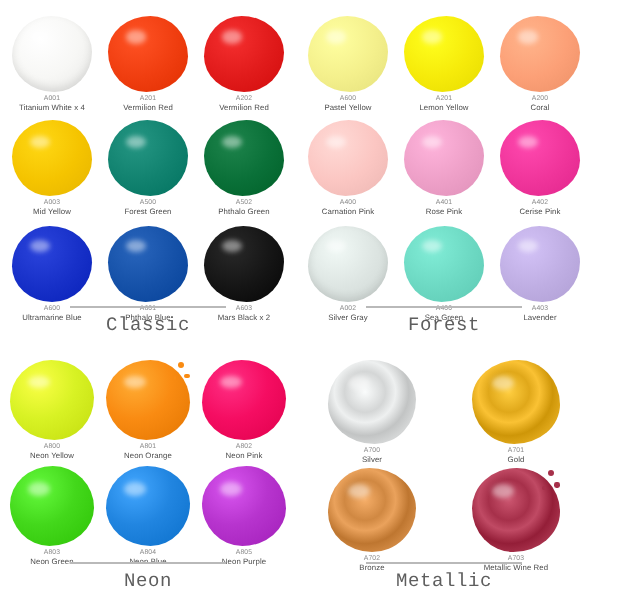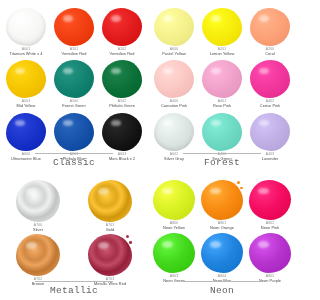--- a/index.html
+++ b/index.html
@@ -277,20 +277,98 @@
           </div>
         </div>
       </div>
     <div class="footer">
       <div class="rule"></div>
       <div class="sect">Forest</div>
     </div>
   </div>
 
   <div class="panel">
+    <div class="grid cols3" style="padding: 8px 2px 0px; row-gap: 3px;">
+        <div class="cell">
+          <div class="blobwrap">
+            <div class="blob sh1" style="width: 42px; height: 40px; background: radial-gradient(circle at 34% 28%, rgb(250, 255, 70) 0%, rgb(216, 242, 36) 46%, rgb(194, 220, 14) 100%);">
+              <div class="gloss" style="width: 10.92px; height: 6.72px; left: 9.24px; top: 7.56px;"></div>
+            </div>
+          </div>
+          <div class="lbl">
+            <div class="code">A800</div>
+            <div class="nm">Neon Yellow</div>
+          </div>
+        </div>
+        <div class="cell">
+          <div class="blobwrap">
+            <div class="blob sh2" style="width: 42px; height: 40px; background: radial-gradient(circle at 34% 28%, rgb(255, 173, 52) 0%, rgb(249, 139, 18) 46%, rgb(227, 117, 0) 100%);">
+              <div class="gloss" style="width: 10.92px; height: 6.72px; left: 9.24px; top: 7.56px;"></div>
+            </div>
+            <div class="drop" style="width: 3px; height: 3px; left: 36.12px; top: 0.84px; background: rgb(249, 139, 18);"></div>
+            <div class="drop" style="width: 2.4px; height: 2.4px; left: 39.48px; top: 6.72px; background: rgb(249, 139, 18);"></div>
+            <div class="drop" style="width: 1.8px; height: 1.8px; left: 33.6px; top: 8.4px; background: rgb(249, 139, 18);"></div>
+          </div>
+          <div class="lbl">
+            <div class="code">A801</div>
+            <div class="nm">Neon Orange</div>
+          </div>
+        </div>
+        <div class="cell">
+          <div class="blobwrap">
+            <div class="blob sh3" style="width: 42px; height: 40px; background: radial-gradient(circle at 34% 28%, rgb(255, 47, 132) 0%, rgb(245, 13, 98) 46%, rgb(223, 0, 76) 100%);">
+              <div class="gloss" style="width: 10.92px; height: 6.72px; left: 9.24px; top: 7.56px;"></div>
+            </div>
+          </div>
+          <div class="lbl">
+            <div class="code">A802</div>
+            <div class="nm">Neon Pink</div>
+          </div>
+        </div>
+        <div class="cell">
+          <div class="blobwrap">
+            <div class="blob sh4" style="width: 42px; height: 40px; background: radial-gradient(circle at 34% 28%, rgb(101, 250, 61) 0%, rgb(67, 216, 27) 46%, rgb(45, 194, 5) 100%);">
+              <div class="gloss" style="width: 10.92px; height: 6.72px; left: 9.24px; top: 7.56px;"></div>
+            </div>
+          </div>
+          <div class="lbl">
+            <div class="code">A803</div>
+            <div class="nm">Neon Green</div>
+          </div>
+        </div>
+        <div class="cell">
+          <div class="blobwrap">
+            <div class="blob sh1" style="width: 42px; height: 40px; background: radial-gradient(circle at 34% 28%, rgb(67, 167, 255) 0%, rgb(33, 133, 224) 46%, rgb(11, 111, 202) 100%);">
+              <div class="gloss" style="width: 10.92px; height: 6.72px; left: 9.24px; top: 7.56px;"></div>
+            </div>
+          </div>
+          <div class="lbl">
+            <div class="code">A804</div>
+            <div class="nm">Neon Blue</div>
+          </div>
+        </div>
+        <div class="cell">
+          <div class="blobwrap">
+            <div class="blob sh2" style="width: 42px; height: 40px; background: radial-gradient(circle at 34% 28%, rgb(217, 86, 240) 0%, rgb(183, 52, 206) 46%, rgb(161, 30, 184) 100%);">
+              <div class="gloss" style="width: 10.92px; height: 6.72px; left: 9.24px; top: 7.56px;"></div>
+            </div>
+          </div>
+          <div class="lbl">
+            <div class="code">A805</div>
+            <div class="nm">Neon Purple</div>
+          </div>
+        </div>
+      </div>
+    <div class="footer">
+      <div class="rule"></div>
+      <div class="sect">Neon</div>
+    </div>
+  </div>
+
+  <div class="panel">
     <div class="grid cols2" style="padding: 8px 2px 0px; row-gap: 2px;">
         <div class="cell">
           <div class="blobwrap">
             <div class="blob sh1" style="width: 44px; height: 42px; background: radial-gradient(circle at 42% 38%, rgb(250, 252, 252) 0%, rgb(212, 214, 214) 28%, rgb(238, 240, 240) 42%, rgb(194, 196, 196) 60%, rgb(212, 214, 214) 74%, rgb(178, 180, 180) 100%);">
               <div class="gloss" style="width: 11.44px; height: 7.04px; left: 9.68px; top: 7.92px;"></div>
             </div>
           </div>
           <div class="lbl">
             <div class="code">A700</div>
             <div class="nm">Silver</div>
@@ -331,91 +409,13 @@
             <div class="code">A703</div>
             <div class="nm">Metallic Wine Red</div>
           </div>
         </div>
       </div>
     <div class="footer">
       <div class="rule"></div>
       <div class="sect">Metallic</div>
     </div>
   </div>
-
-  <div class="panel">
-    <div class="grid cols3" style="padding: 8px 2px 0px; row-gap: 3px;">
-        <div class="cell">
-          <div class="blobwrap">
-            <div class="blob sh1" style="width: 42px; height: 40px; background: radial-gradient(circle at 34% 28%, rgb(250, 255, 70) 0%, rgb(216, 242, 36) 46%, rgb(194, 220, 14) 100%);">
-              <div class="gloss" style="width: 10.92px; height: 6.72px; left: 9.24px; top: 7.56px;"></div>
-            </div>
-          </div>
-          <div class="lbl">
-            <div class="code">A800</div>
-            <div class="nm">Neon Yellow</div>
-          </div>
-        </div>
-        <div class="cell">
-          <div class="blobwrap">
-            <div class="blob sh2" style="width: 42px; height: 40px; background: radial-gradient(circle at 34% 28%, rgb(255, 173, 52) 0%, rgb(249, 139, 18) 46%, rgb(227, 117, 0) 100%);">
-              <div class="gloss" style="width: 10.92px; height: 6.72px; left: 9.24px; top: 7.56px;"></div>
-            </div>
-            <div class="drop" style="width: 3px; height: 3px; left: 36.12px; top: 0.84px; background: rgb(249, 139, 18);"></div>
-            <div class="drop" style="width: 2.4px; height: 2.4px; left: 39.48px; top: 6.72px; background: rgb(249, 139, 18);"></div>
-            <div class="drop" style="width: 1.8px; height: 1.8px; left: 33.6px; top: 8.4px; background: rgb(249, 139, 18);"></div>
-          </div>
-          <div class="lbl">
-            <div class="code">A801</div>
-            <div class="nm">Neon Orange</div>
-          </div>
-        </div>
-        <div class="cell">
-          <div class="blobwrap">
-            <div class="blob sh3" style="width: 42px; height: 40px; background: radial-gradient(circle at 34% 28%, rgb(255, 47, 132) 0%, rgb(245, 13, 98) 46%, rgb(223, 0, 76) 100%);">
-              <div class="gloss" style="width: 10.92px; height: 6.72px; left: 9.24px; top: 7.56px;"></div>
-            </div>
-          </div>
-          <div class="lbl">
-            <div class="code">A802</div>
-            <div class="nm">Neon Pink</div>
-          </div>
-        </div>
-        <div class="cell">
-          <div class="blobwrap">
-            <div class="blob sh4" style="width: 42px; height: 40px; background: radial-gradient(circle at 34% 28%, rgb(101, 250, 61) 0%, rgb(67, 216, 27) 46%, rgb(45, 194, 5) 100%);">
-              <div class="gloss" style="width: 10.92px; height: 6.72px; left: 9.24px; top: 7.56px;"></div>
-            </div>
-          </div>
-          <div class="lbl">
-            <div class="code">A803</div>
-            <div class="nm">Neon Green</div>
-          </div>
-        </div>
-        <div class="cell">
-          <div class="blobwrap">
-            <div class="blob sh1" style="width: 42px; height: 40px; background: radial-gradient(circle at 34% 28%, rgb(67, 167, 255) 0%, rgb(33, 133, 224) 46%, rgb(11, 111, 202) 100%);">
-              <div class="gloss" style="width: 10.92px; height: 6.72px; left: 9.24px; top: 7.56px;"></div>
-            </div>
-          </div>
-          <div class="lbl">
-            <div class="code">A804</div>
-            <div class="nm">Neon Blue</div>
-          </div>
-        </div>
-        <div class="cell">
-          <div class="blobwrap">
-            <div class="blob sh2" style="width: 42px; height: 40px; background: radial-gradient(circle at 34% 28%, rgb(217, 86, 240) 0%, rgb(183, 52, 206) 46%, rgb(161, 30, 184) 100%);">
-              <div class="gloss" style="width: 10.92px; height: 6.72px; left: 9.24px; top: 7.56px;"></div>
-            </div>
-          </div>
-          <div class="lbl">
-            <div class="code">A805</div>
-            <div class="nm">Neon Purple</div>
-          </div>
-        </div>
-      </div>
-    <div class="footer">
-      <div class="rule"></div>
-      <div class="sect">Neon</div>
-    </div>
-  </div>
 </div>
 
 </body></html>

